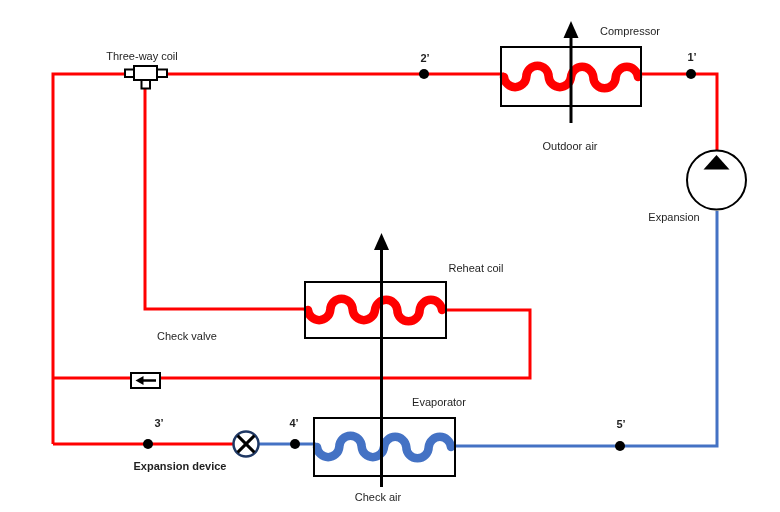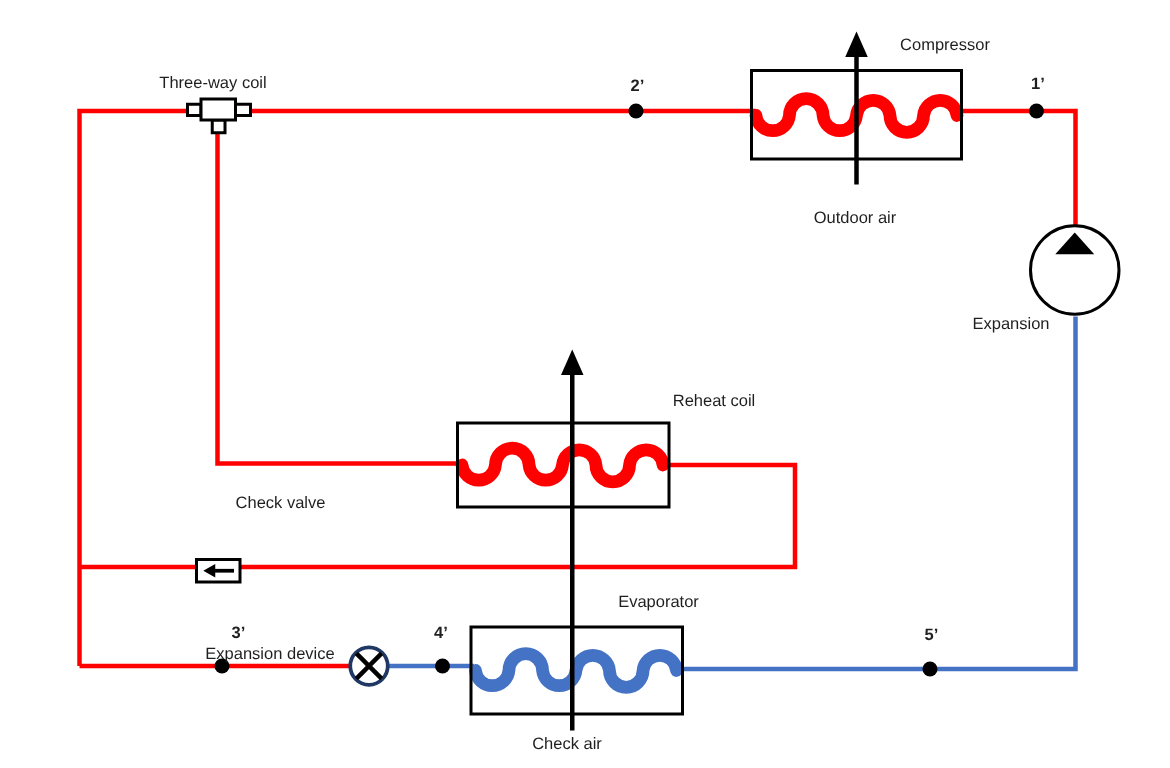--- a/index.html
+++ b/index.html
@@ -81,21 +81,21 @@
     <circle class="dot" cx="295" cy="444" r="5"></circle>
     <circle class="dot" cx="620" cy="446" r="5"></circle>
   </svg>
 
   <div class="lbl" style="left:142px;top:56px;">Three-way coil</div>
   <div class="lbl" style="left:630px;top:31px;">Compressor</div>
   <div class="lbl" style="left:570px;top:146px;">Outdoor air</div>
   <div class="lbl" style="left:674px;top:217px;">Expansion</div>
   <div class="lbl" style="left:432px;top:268px;margin-left:44px;">Reheat coil</div>
   <div class="lbl" style="left:143px;top:336px;margin-left:44px;">Check valve</div>
-  <div class="lbl" style="left:180px;top:437px;">Expansion device</div>
+  <div class="lbl" style="left:180px;top:466px;font-weight:bold;">Expansion device</div>
   <div class="lbl" style="left:439px;top:402px;">Evaporator</div>
   <div class="lbl" style="left:378px;top:497px;">Check air</div>
 
   <div class="lbl pt" style="left:692px;top:57px;">1’</div>
   <div class="lbl pt" style="left:425px;top:58px;">2’</div>
   <div class="lbl pt" style="left:159px;top:423px;">3’</div>
   <div class="lbl pt" style="left:294px;top:423px;">4’</div>
   <div class="lbl pt" style="left:621px;top:424px;">5’</div>
 </div>
 

